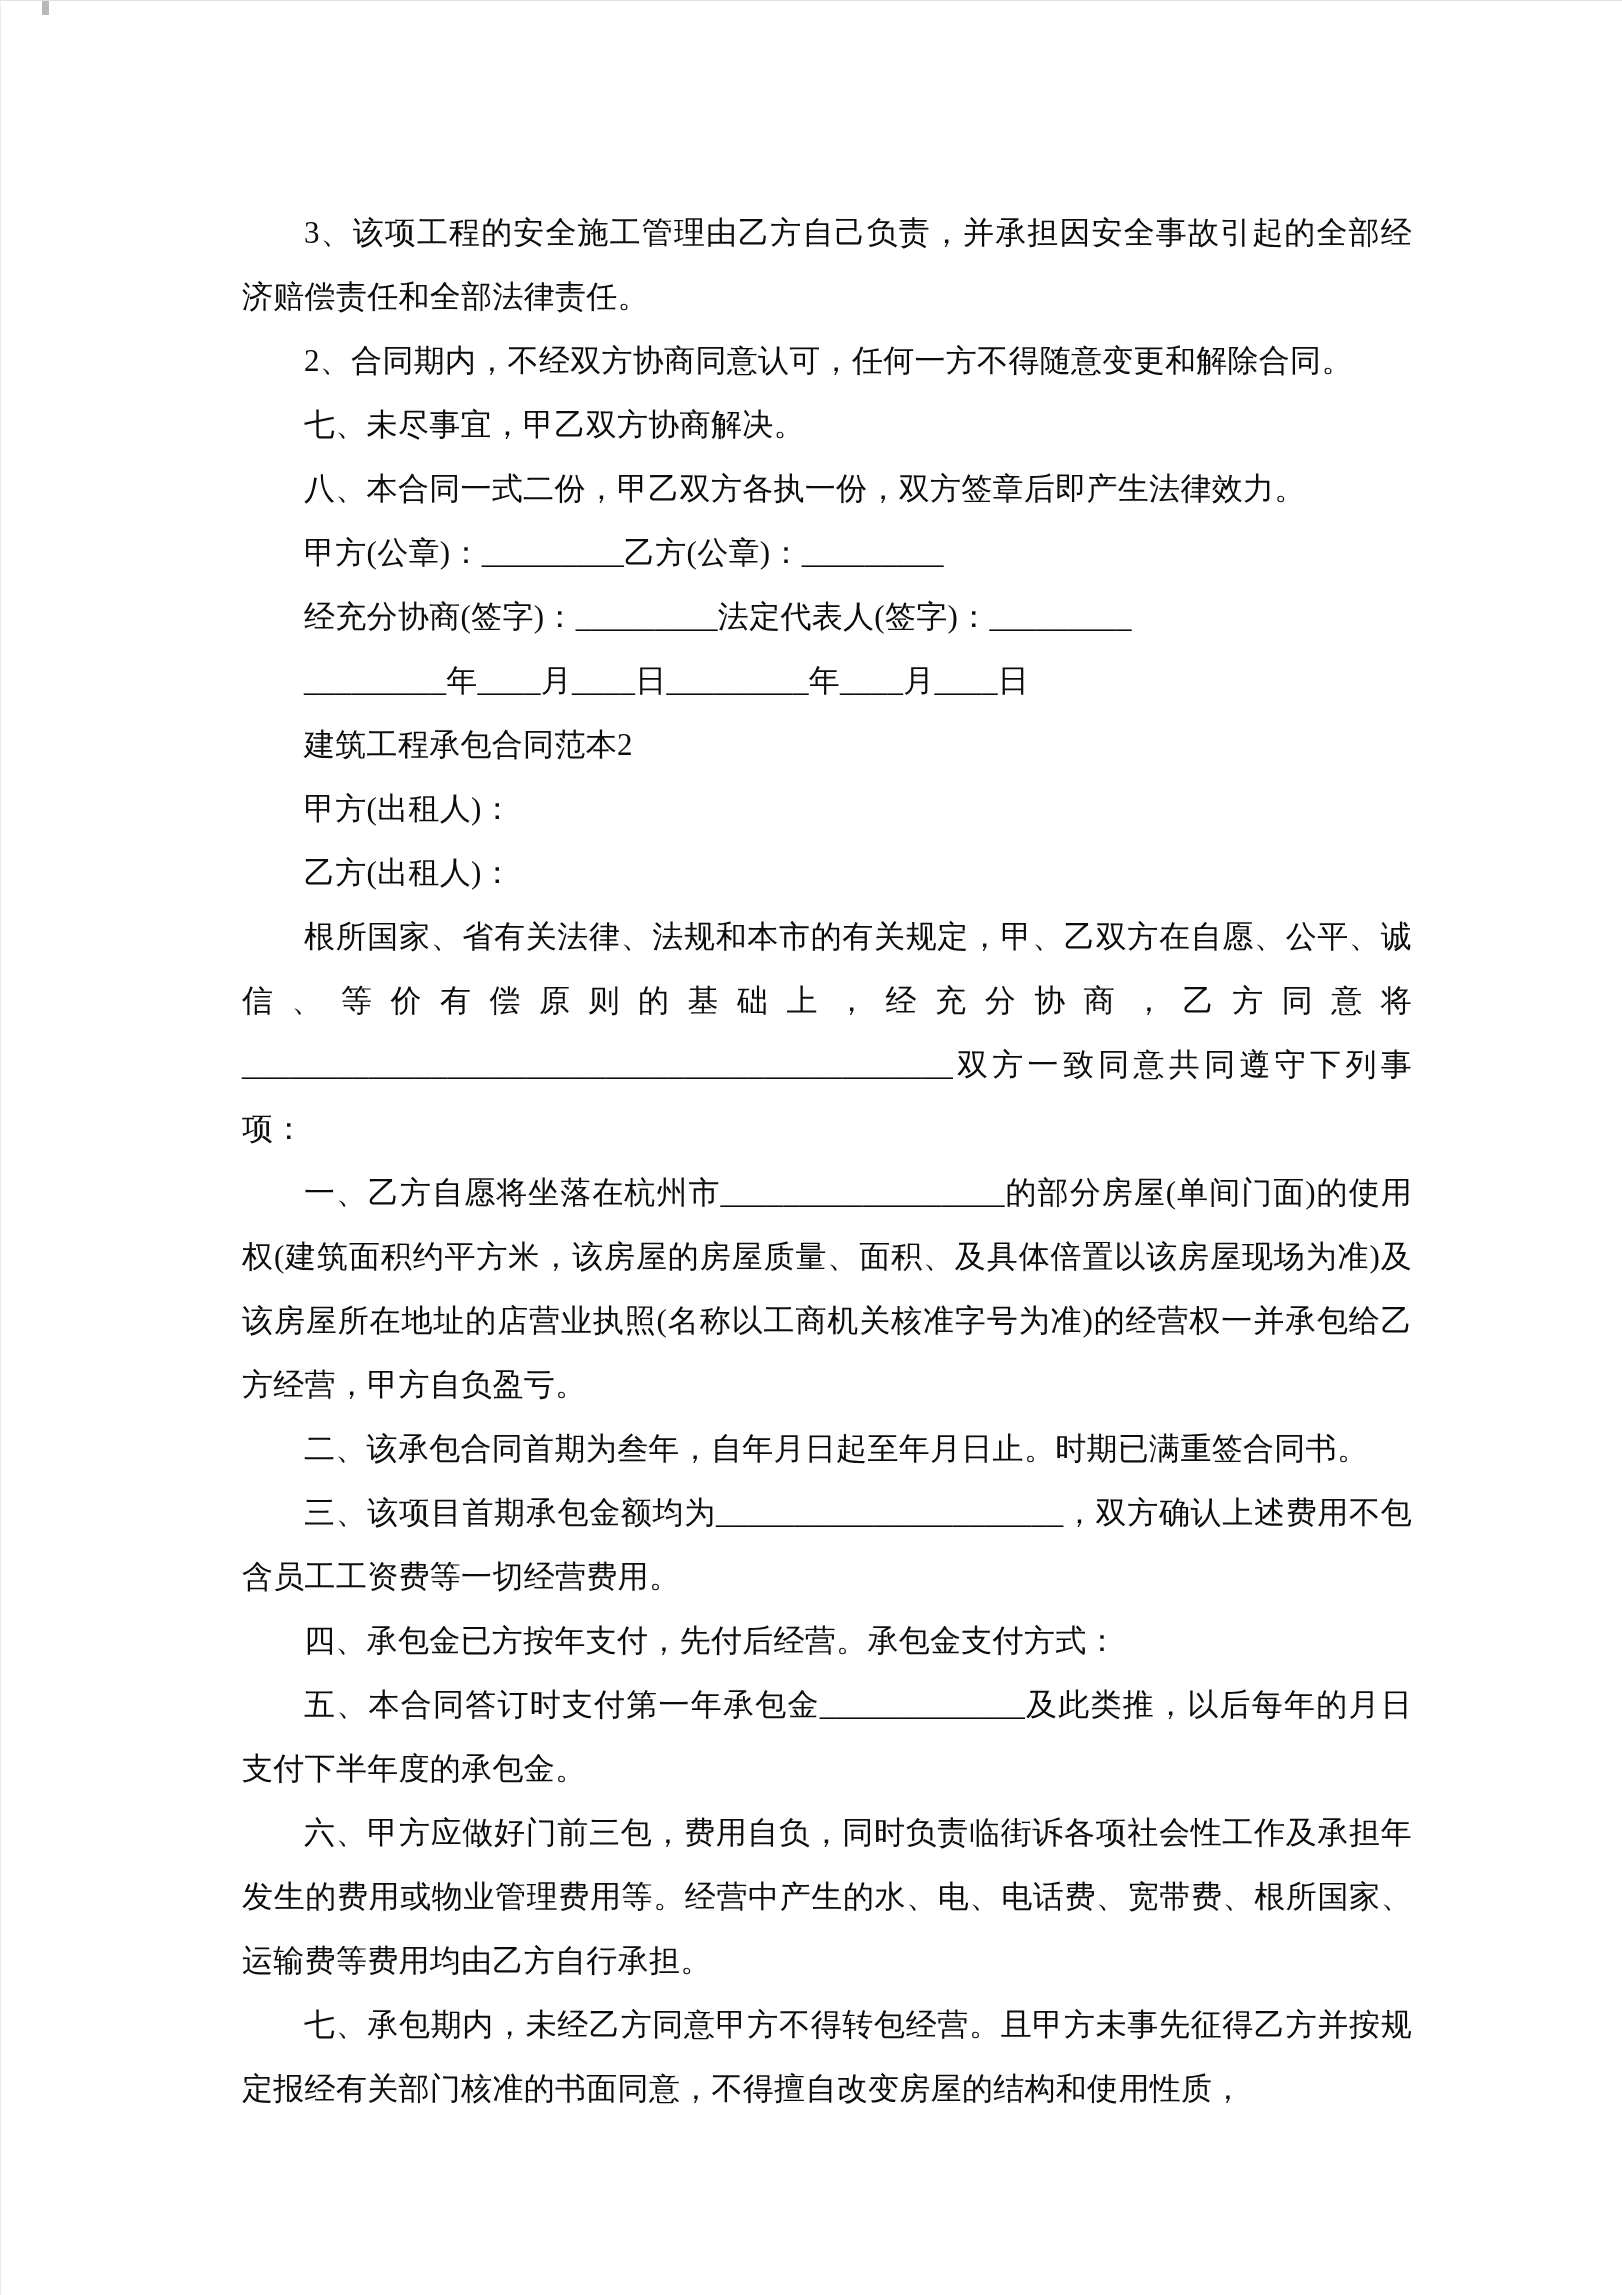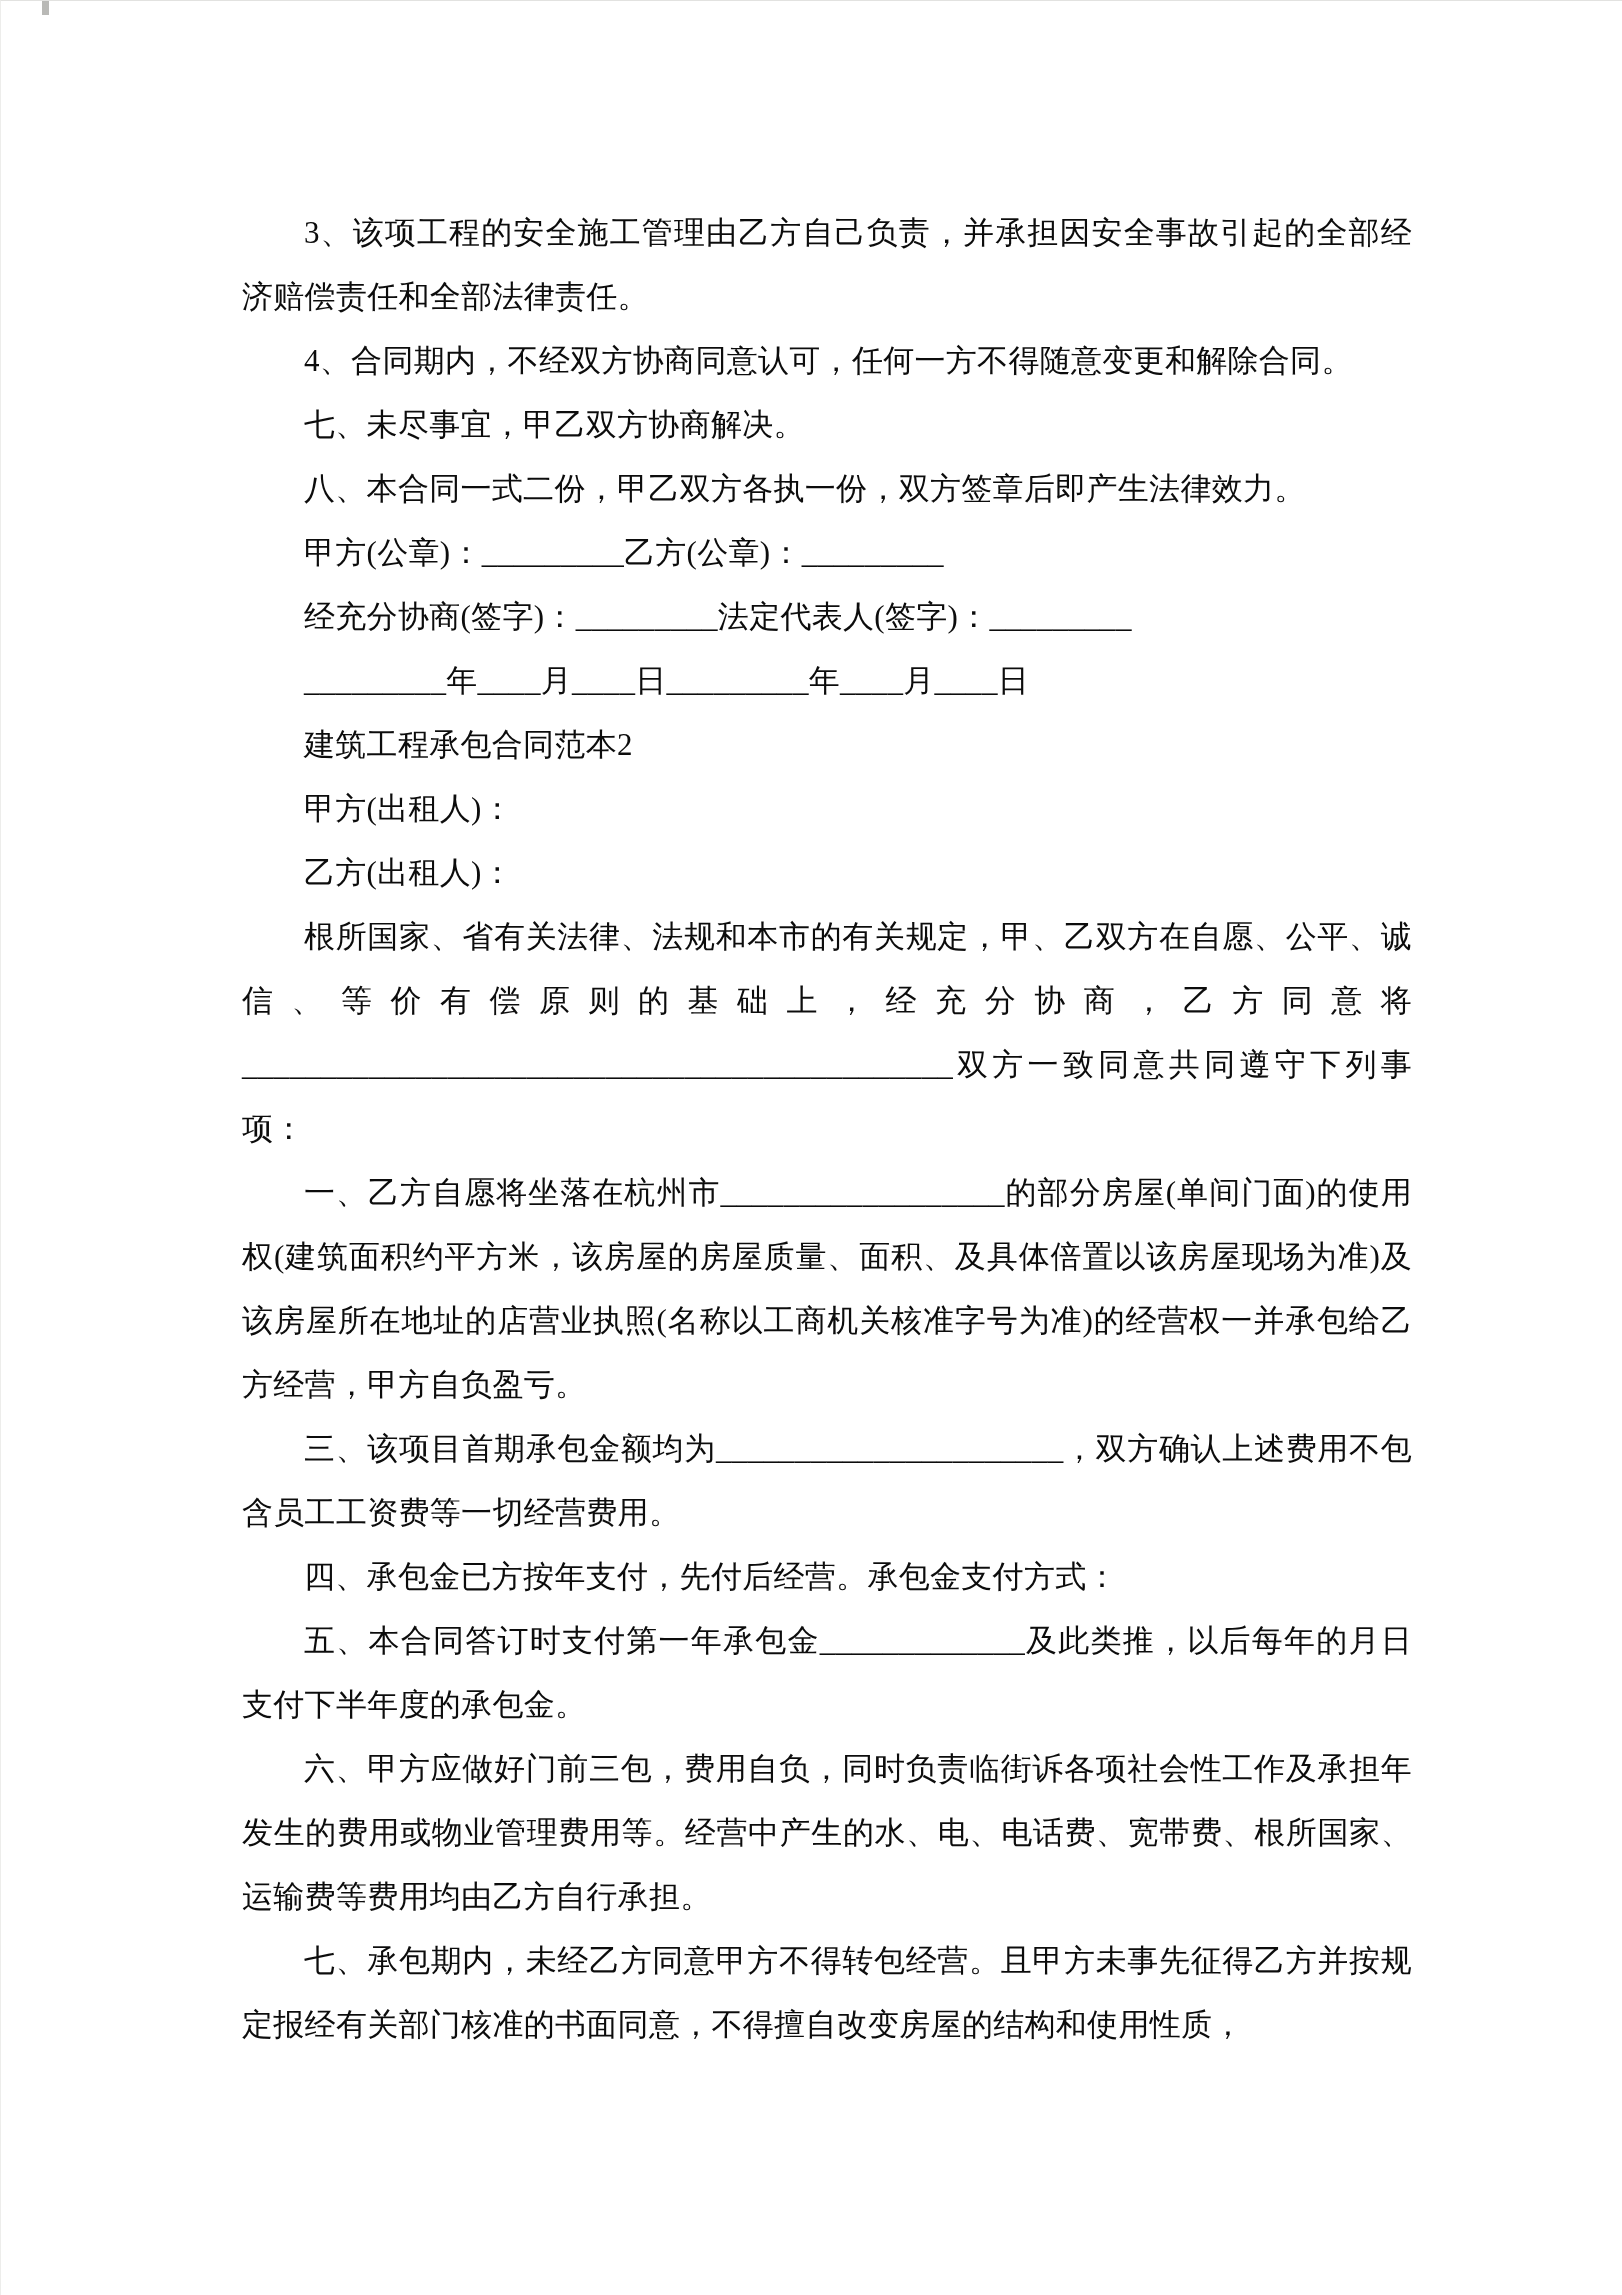--- a/index.html
+++ b/index.html
@@ -50,31 +50,32 @@
     }
   </style>
 </head>
 <body>
 
 <div class="paper">
   <div class="scan-mark"></div>
   <div class="content" style="color: rgb(12, 12, 12);">
 
   <p>3、该项工程的安全施工管理由乙方自己负责，并承担因安全事故引起的全部经济赔偿责任和全部法律责任。</p>
-      <p>4、合同期内，不经双方协商同意认可，任何一方不得随意变更和解除合同。</p>
+      <p>2、合同期内，不经双方协商同意认可，任何一方不得随意变更和解除合同。</p>
       <p>七、未尽事宜，甲乙双方协商解决。</p>
       <p>八、本合同一式二份，甲乙双方各执一份，双方签章后即产生法律效力。</p>
       <p>甲方(公章)：_________乙方(公章)：_________</p>
       <p>经充分协商(签字)：_________法定代表人(签字)：_________</p>
       <p>_________年____月____日_________年____月____日</p>
       <p>建筑工程承包合同范本2</p>
       <p>甲方(出租人)：</p>
       <p>乙方(出租人)：</p>
       <p>根所国家、省有关法律、法规和本市的有关规定，甲、乙双方在自愿、公平、诚信、等价有偿原则的基础上，经充分协商，乙方同意将_____________________________________________双方一致同意共同遵守下列事项：</p>
       <p>一、乙方自愿将坐落在杭州市__________________的部分房屋(单间门面)的使用权(建筑面积约平方米，该房屋的房屋质量、面积、及具体倍置以该房屋现场为准)及该房屋所在地址的店营业执照(名称以工商机关核准字号为准)的经营权一并承包给乙方经营，甲方自负盈亏。</p>
+      <p>二、该承包合同首期为叁年，自年月日起至年月日止。时期已满重签合同书。</p>
       <p>三、该项目首期承包金额均为______________________，双方确认上述费用不包含员工工资费等一切经营费用。</p>
       <p>四、承包金已方按年支付，先付后经营。承包金支付方式：</p>
       <p>五、本合同答订时支付第一年承包金_____________及此类推，以后每年的月日支付下半年度的承包金。</p>
       <p>六、甲方应做好门前三包，费用自负，同时负责临街诉各项社会性工作及承担年发生的费用或物业管理费用等。经营中产生的水、电、电话费、宽带费、根所国家、运输费等费用均由乙方自行承担。</p>
       <p>七、承包期内，未经乙方同意甲方不得转包经营。且甲方未事先征得乙方并按规定报经有关部门核准的书面同意，不得擅自改变房屋的结构和使用性质，</p>
     </div>
 </div>
 
 
 </body></html>

